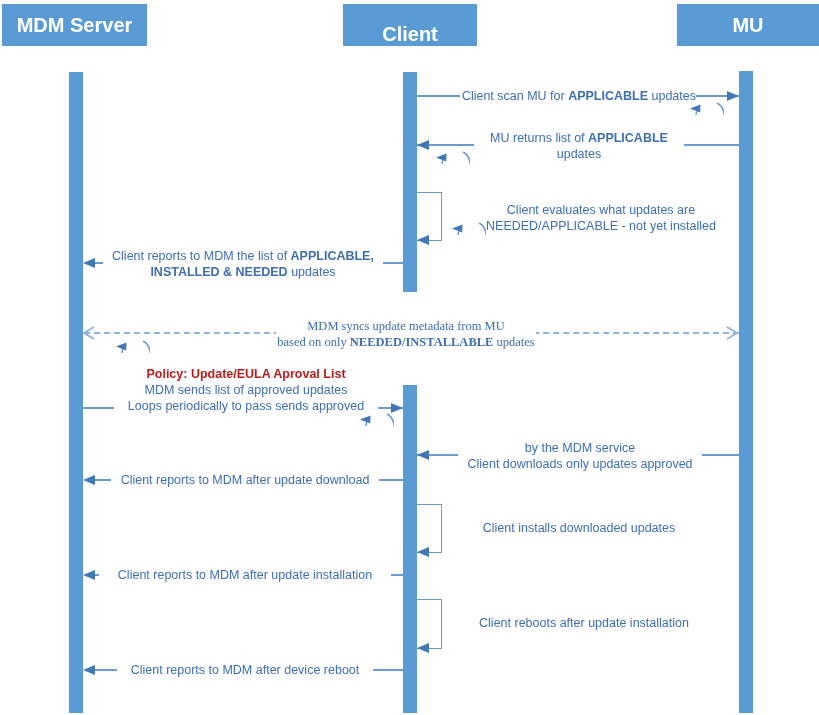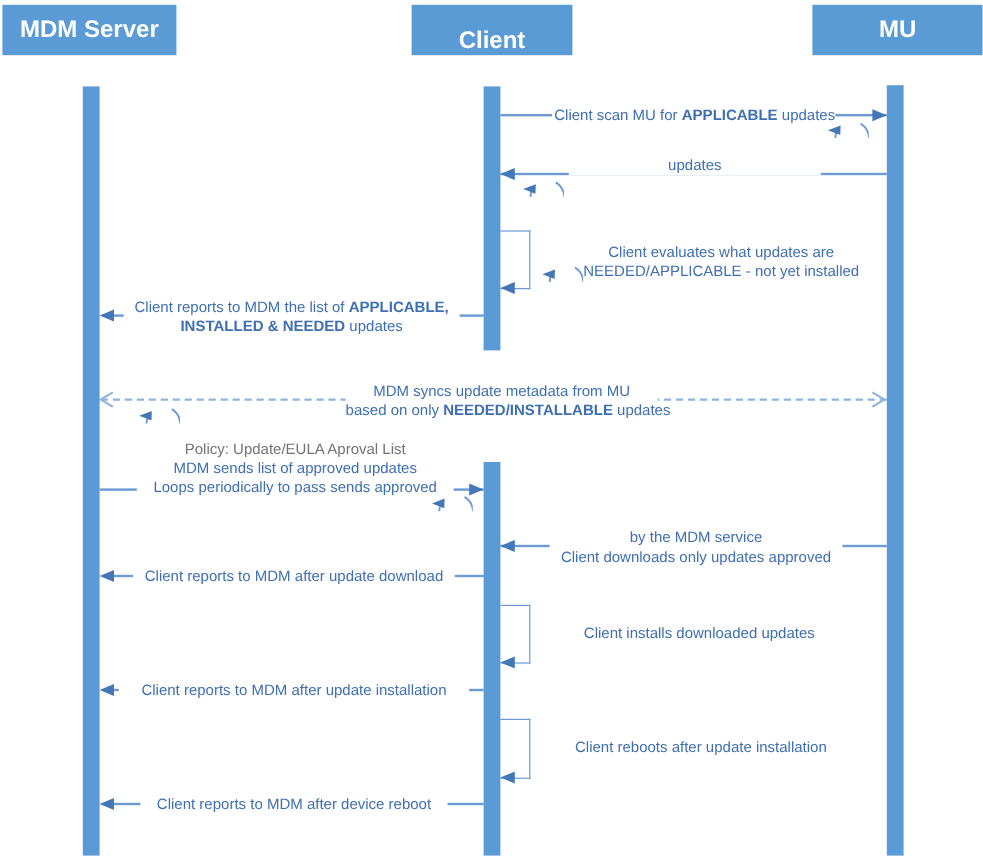--- a/index.html
+++ b/index.html
@@ -12,22 +12,22 @@
   .dline{position:absolute;height:0;border-top:2px dashed #8FB4E0;z-index:1;}
   .selfloop{position:absolute;width:24px;border:1.5px solid #6B9BD2;border-left:none;z-index:1;}
   .tri-l{position:absolute;width:0;height:0;border-top:5px solid transparent;
          border-bottom:5px solid transparent;border-right:12px solid #4377B6;z-index:5;}
   .tri-r{position:absolute;width:0;height:0;border-top:5px solid transparent;
          border-bottom:5px solid transparent;border-left:12px solid #4377B6;z-index:5;}
   .msg{position:absolute;color:#3E6FB3;font-size:12.5px;line-height:16px;text-align:center;
        background:#fff;z-index:2;}
   .msg div{white-space:nowrap;}
   .msg b{font-weight:bold;}
-  .msg .red{color:#737373;}
-  .msg.plain{text-align:right;}
+  .msg .red{color:#b91c1c;font-weight:bold;}
+  .msg.plain{text-align:center;margin-left:15px;}
   .icon{position:absolute;z-index:4;}
 </style>
 </head>
 <body>
 
 <div class="canvas">
 
   <div class="hdr" style="left:2px;top:4px;width:145px;height:42px;">
     <span>MDM Server</span>
   </div>
@@ -49,20 +49,21 @@
     <div><span>Client scan MU for </span><b>APPLICABLE</b><span> updates</span></div>
   </div>
   <svg class="icon" style="left:686px;top:77px;" width="38" height="38" viewBox="0 0 38 38">
     <path d="M 31.1 26 A 14 14 0 1 1 12 31.1" fill="none" stroke="#6B9BD2" stroke-width="1.6"></path>
     <path d="M 14.5 27.5 L 4 31.5 L 14.2 35.5 Z" fill="#4377B6"></path>
   </svg>
 
   <div class="hline" style="left:417px;top:144px;width:322px;"></div>
   <div class="tri-l" style="left:417px;top:140px;"></div>
   <div class="msg" style="left:474px;top:130px;width:210px;">
+    <div><span>MU returns list of </span><b>APPLICABLE</b></div>
     <div>updates</div>
   </div>
   <svg class="icon" style="left:432px;top:126px;" width="38" height="38" viewBox="0 0 38 38">
     <path d="M 31.1 26 A 14 14 0 1 1 12 31.1" fill="none" stroke="#6B9BD2" stroke-width="1.6"></path>
     <path d="M 14.5 27.5 L 4 31.5 L 14.2 35.5 Z" fill="#4377B6"></path>
   </svg>
 
   <div class="selfloop" style="left:417px;top:192px;height:47px;"></div>
   <div class="tri-l" style="left:417px;top:235px;"></div>
   <div class="msg" style="left:481px;top:202px;width:240px;">
@@ -81,21 +82,21 @@
     <div><b>INSTALLED &amp; NEEDED</b><span> updates</span></div>
   </div>
 
   <div class="dline" style="left:84px;top:332px;width:655px;"></div>
   <svg class="icon" style="left:81px;top:325px;" width="16" height="16" viewBox="0 0 16 16">
     <path d="M 13 2 L 3 8 L 13 14" fill="none" stroke="#8FB4E0" stroke-width="1.8"></path>
   </svg>
   <svg class="icon" style="left:724px;top:325px;" width="16" height="16" viewBox="0 0 16 16">
     <path d="M 3 2 L 13 8 L 3 14" fill="none" stroke="#8FB4E0" stroke-width="1.8"></path>
   </svg>
-  <div class="msg" style="left:288px;top:318px;width:260px;">
+  <div class="msg" style="left:276px;top:318px;width:260px;font-family:Liberation Serif, serif;">
     <div>MDM syncs update metadata from MU</div>
     <div><span>based on only </span><b>NEEDED/INSTALLABLE</b><span> updates</span></div>
   </div>
   <svg class="icon" style="left:112px;top:315px;" width="38" height="38" viewBox="0 0 38 38">
     <path d="M 31.1 26 A 14 14 0 1 1 12 31.1" fill="none" stroke="#6B9BD2" stroke-width="1.6"></path>
     <path d="M 14.5 27.5 L 4 31.5 L 14.2 35.5 Z" fill="#4377B6"></path>
   </svg>
 
   <div class="hline" style="left:83px;top:407px;width:320px;"></div>
   <div class="tri-r" style="left:391px;top:403px;"></div>

